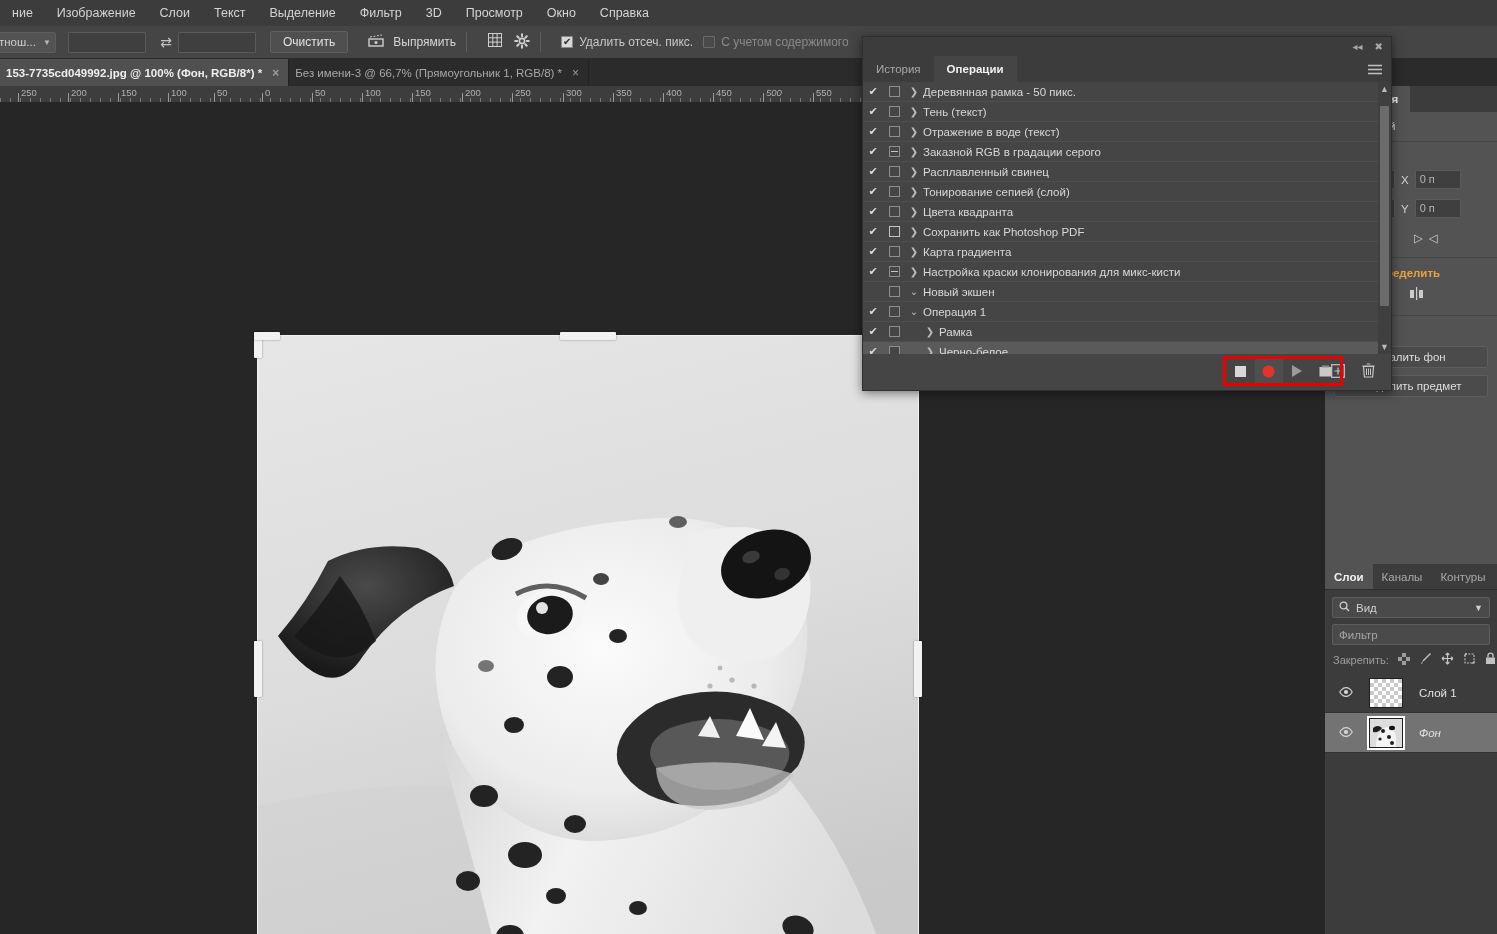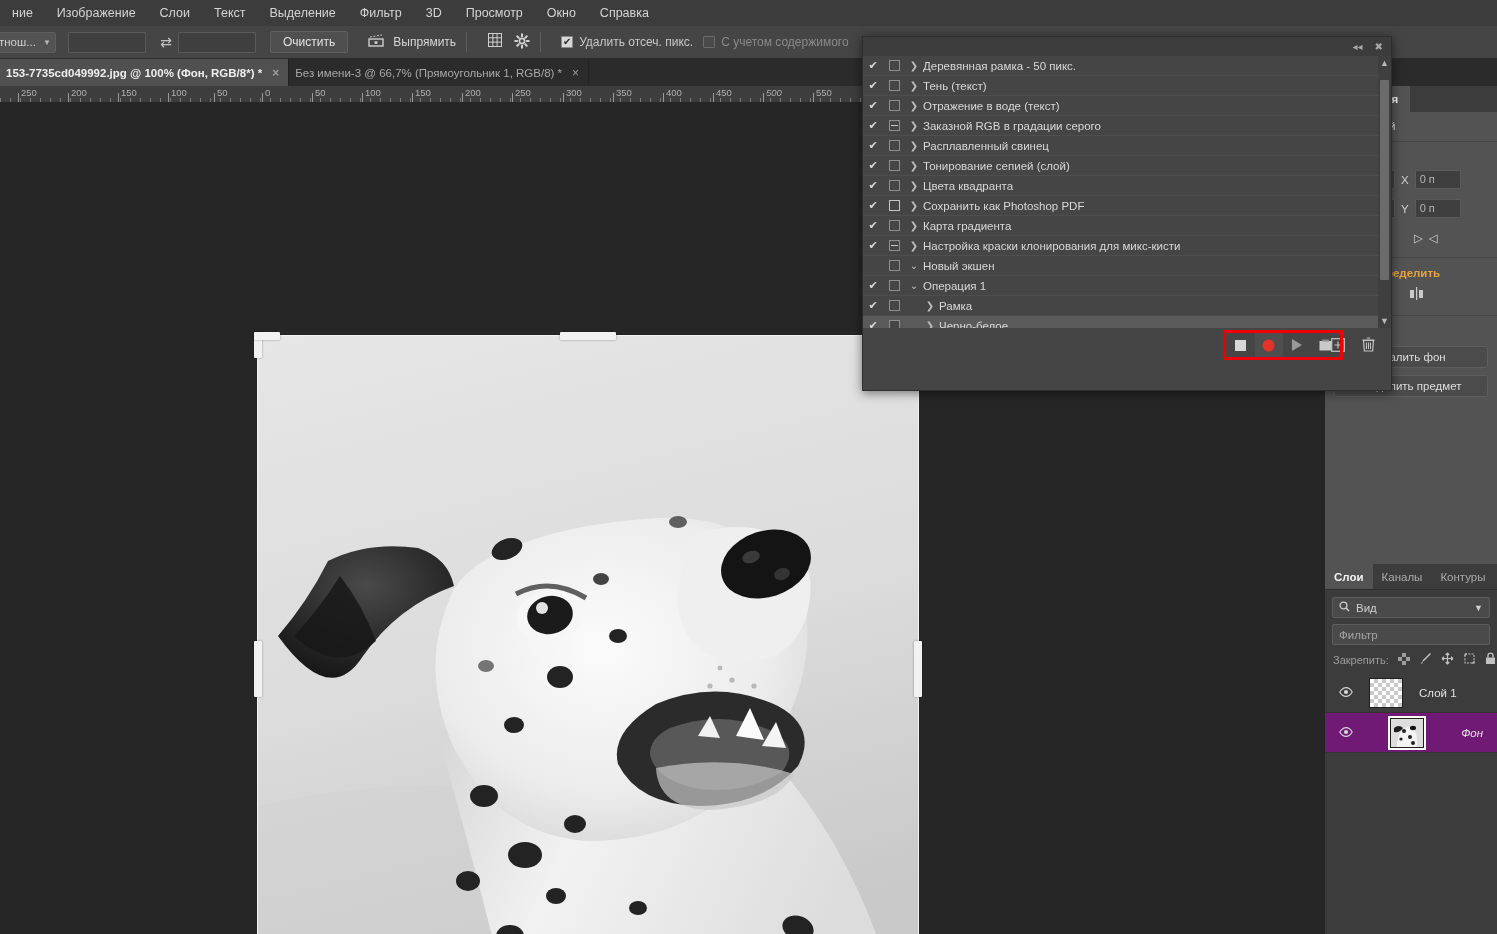--- a/index.html
+++ b/index.html
@@ -110,21 +110,21 @@
   .lfilter { margin:7px 7px 0 7px; height:21px; background:#4a4a4a; border:1px solid #5d5d5d;
              display:flex; align-items:center; padding:0 6px; gap:6px; color:#cfcfcf;
              font-size:11.5px; border-radius:2px; }
   .lblend { margin:6px 7px 0 7px; height:21px; background:#4a4a4a; border:1px solid #5d5d5d;
             display:flex; align-items:center; padding:0 6px; color:#a4a4a4; font-size:11.5px;
             border-radius:2px; }
   .llock { display:flex; align-items:center; gap:9px; padding:7px 8px 6px 8px;
            font-size:11px; color:#9d9d9d; }
   .layer-row { display:flex; align-items:center; height:40px; padding:0 14px; gap:16px;
                border-bottom:1px solid #333; }
-  .layer-row.selected { background:#701a75;justify-content:space-between; }
+  .layer-row.selected { background:#737373; }
   .eye { width:14px; text-align:center; color:#d6d6d6; font-size:11px; }
   .thumb { width:34px; height:30px; border:1px solid #1f1f1f; background:#fff; }
   .layer-name { font-size:11.5px; color:#e2e2e2; }
   .layer-name.italic { font-style:italic; }
   .checker { width:100%; height:100%;
     background-image:
       linear-gradient(45deg,#c9c9c9 25%,transparent 25%,transparent 75%,#c9c9c9 75%),
       linear-gradient(45deg,#c9c9c9 25%,transparent 25%,transparent 75%,#c9c9c9 75%);
     background-size:8px 8px; background-position:0 0,4px 4px; background-color:#fff; }
 
@@ -672,20 +672,31 @@
           </div>
         </div>
     </div>
   </div>
 
   <div class="actions-panel">
     <div class="ap-titlebar">
       <span>◂◂</span>
       <span>✖</span>
     </div>
+    <div class="ap-tabs" id="aptabs">
+      <div class="ap-tab">История</div>
+        <div class="ap-tab active">Операции</div>
+        <div class="ap-menu">
+        <svg width="14" height="11" viewBox="0 0 14 11">
+            <g stroke="#c2c2c2" stroke-width="1.3">
+              <path d="M0 1.5H14M0 5.5H14M0 9.5H14"></path>
+            </g>
+          </svg>
+      </div>
+    </div>
     <div class="ap-list">
       <div id="actionrows">
           <div class="arow">
             <div class="a-check">✔</div>
             <div class="a-box">
               <div class="a-sq"></div>
             </div>
             <div style="width: 0px;"></div>
             <div class="a-arrow">❯</div>
             <div class="a-label">Деревянная рамка - 50 пикс.</div>

